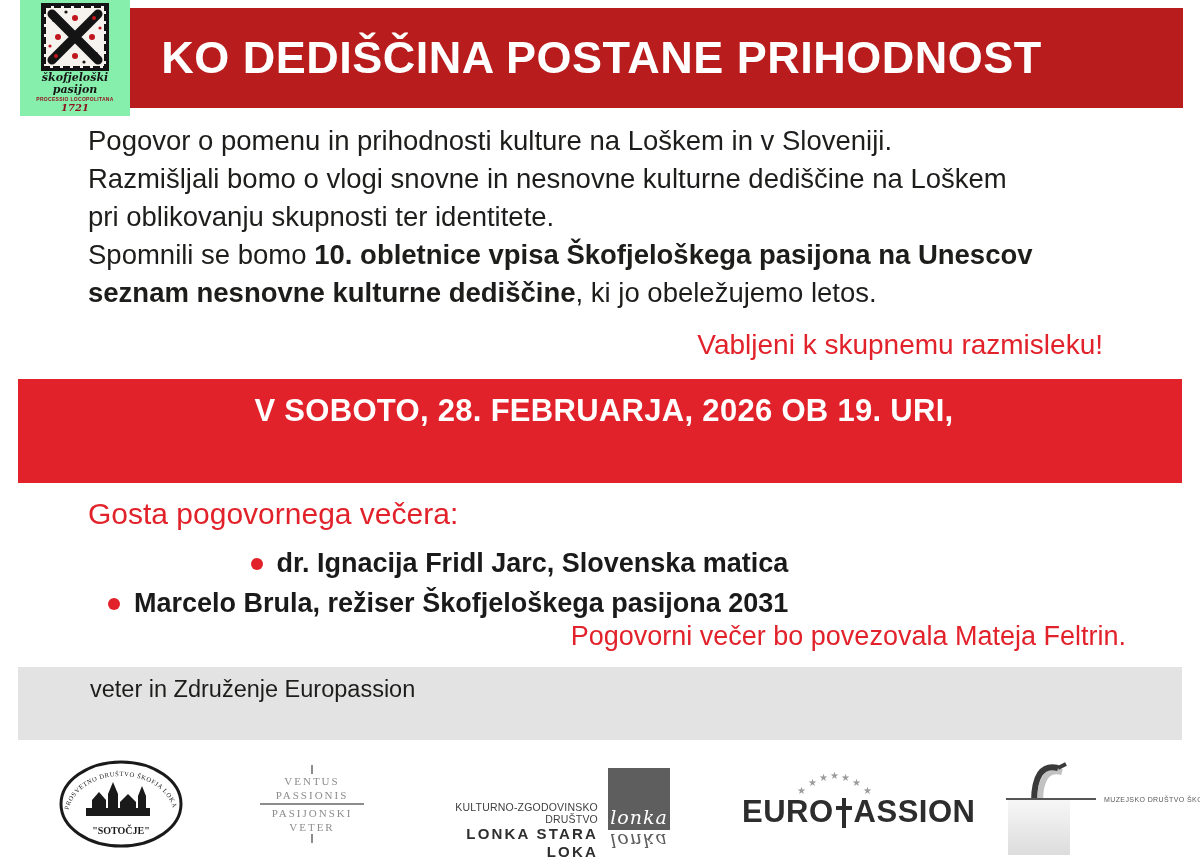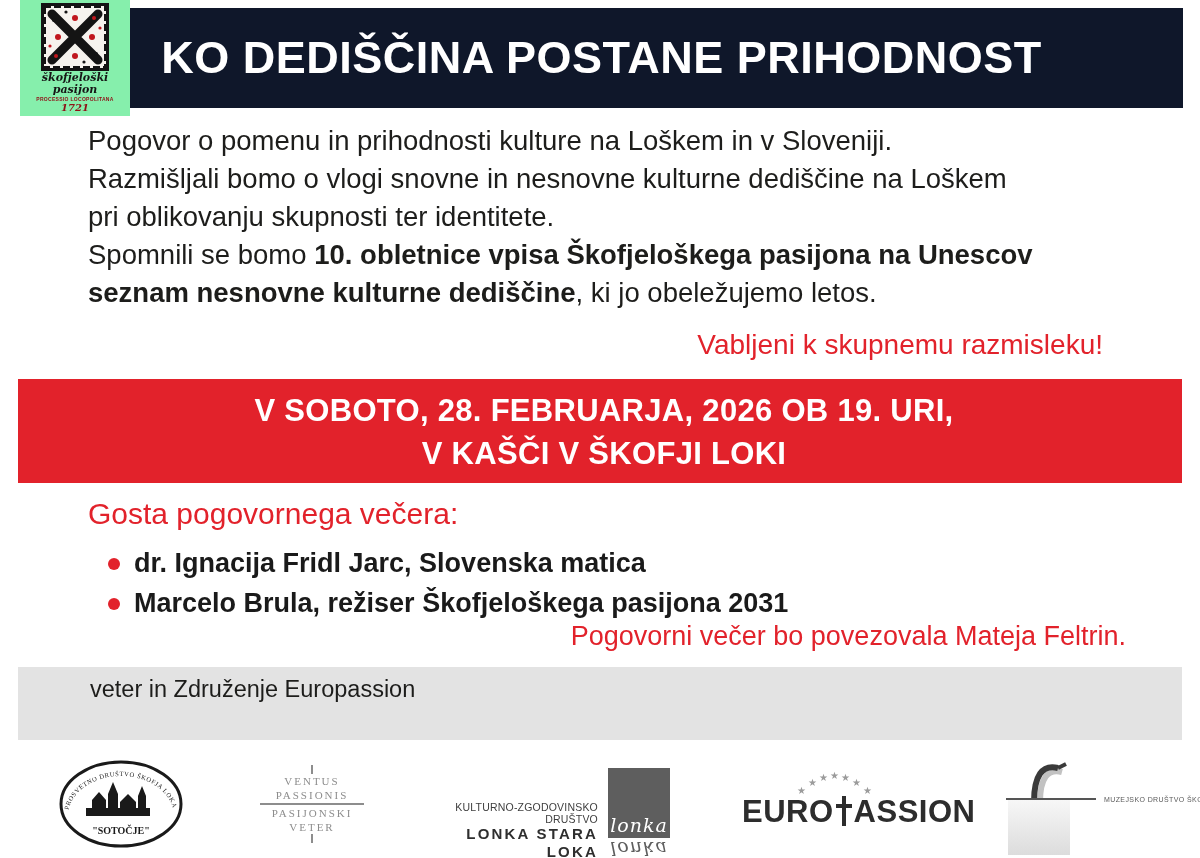--- a/index.html
+++ b/index.html
@@ -1,20 +1,20 @@
 <!DOCTYPE html>
 <html><head>
 <meta charset="utf-8">
 <style>
   html,body{margin:0;padding:0;background:#fff;}
   .page{position:relative;width:1200px;height:858px;background:#fff;overflow:hidden;
         font-family:"Liberation Sans",sans-serif;color:#1d1d1b;}
 
   
-  .header-bar{position:absolute;left:20px;top:8px;width:1163px;height:100px;background:#0f172a;}
+  .header-bar{position:absolute;left:20px;top:8px;width:1163px;height:100px;background:#b91c1c;}
   .header-title{display:block;text-align:center;line-height:100px;font-size:45px;font-weight:bold;
         color:#fff;letter-spacing:.5px;white-space:nowrap;}
   .pasijon-logo{position:absolute;left:20px;top:0;width:110px;height:116px;background:#86efac;
         text-align:center;z-index:2;}
   .emblem{width:62px;height:62px;margin:3px auto 0;background:#f6f3ee;border:3px solid #141414;
         position:relative;display:block;}
   .pasijon-caption{display:block;font-family:"DejaVu Serif",serif;font-style:italic;font-weight:bold;
         font-size:11px;color:#161616;margin-top:1px;line-height:12px;}
   .pasijon-sub{display:block;font-size:5px;font-weight:bold;color:#8f1016;letter-spacing:.3px;line-height:6px;}
   .pasijon-year{display:block;font-family:"DejaVu Serif",serif;font-style:italic;font-weight:bold;
@@ -28,51 +28,51 @@
 
   
   .date-banner{position:absolute;left:18px;top:379px;width:1164px;height:104px;background:#e2222b;
         color:#fff;text-align:center;font-weight:bold;font-size:31px;line-height:43px;
         box-sizing:border-box;padding-top:10px;letter-spacing:.3px;}
   .date-banner span{display:block;margin-left:8px;}
 
   
   .guests-heading{position:absolute;left:88px;top:497px;font-size:30px;color:#e2222b;}
   .guest-list{position:absolute;left:108px;top:545px;}
-  .guest-row{display:flex;align-items:flex-start;margin-bottom:3px;}
+  .guest-row{display:flex;align-items:flex-start;margin-bottom:3px;justify-content:flex-end;}
   .bullet{width:12px;height:12px;border-radius:50%;background:#e2222b;margin:13px 14px 0 0;flex:none;}
   .guest-text{font-size:27px;font-weight:bold;line-height:37px;color:#1a1a1a;}
   .moderator-line{position:absolute;right:74px;top:621px;font-size:27px;color:#e2222b;}
 
   
   .welcome-bar{position:absolute;left:18px;top:667px;width:1164px;height:73px;background:#e3e3e3;
         box-sizing:border-box;padding:8px 0 0 72px;font-size:23.5px;line-height:29px;color:#1d1d1b;}
   .welcome-bar span{display:block;}
 
   
   .logo-sotocje{position:absolute;left:56px;top:758px;}
   .logo-ventus{position:absolute;left:258px;top:765px;width:108px;text-align:center;color:#8d8d8d;
         font-family:"Liberation Serif",serif;font-size:11px;line-height:14px;letter-spacing:2px;}
   .vp-tick{width:0;height:9px;border-left:2px solid #8d8d8d;margin:0 auto;}
   .vp-rule{border-top:2px solid #8d8d8d;margin:1px 2px;}
 
   .logo-lonka{position:absolute;left:446px;top:768px;display:flex;align-items:flex-start;}
   .lonka-text{margin-top:33px;text-align:right;width:152px;}
   .lonka-l1{display:block;font-size:10.5px;color:#3e3e3e;letter-spacing:.2px;line-height:12px;}
   .lonka-l2{display:block;font-size:15px;font-weight:bold;color:#2e2e2e;letter-spacing:2.2px;line-height:18px;}
-  .lonka-square{position:relative;width:62px;height:70px;background:#5e5e5e;margin-left:10px;}
+  .lonka-square{position:relative;width:62px;height:62px;background:#5e5e5e;margin-left:10px;}
   .lonka-script{position:absolute;bottom:2px;left:0;width:100%;text-align:center;color:#fff;
         font-family:"DejaVu Serif",serif;font-style:italic;font-size:19px;letter-spacing:1px;}
   .lonka-script-lower{position:absolute;top:100%;left:0;width:100%;text-align:center;color:#5e5e5e;
         font-family:"DejaVu Serif",serif;font-style:italic;font-size:19px;letter-spacing:1px;
         transform:scaleY(-1);}
 
   .logo-euro{position:absolute;left:742px;top:770px;width:200px;height:70px;}
   .euro-star{position:absolute;font-size:10px;color:#9b9b9b;}
-  .euro-word{position:absolute;left:0;top:24px;display:flex;align-items:flex-start;}
+  .euro-word{position:absolute;left:0;top:24px;display:flex;align-items:flex-end;}
   .euro-pre,.euro-post{font-size:31px;font-weight:bold;color:#2d2d2d;letter-spacing:.5px;}
   .euro-cross{margin:0 1px;}
 
   .logo-muzej{position:absolute;left:1006px;top:756px;width:175px;height:100px;}
   .muzej-hook{position:absolute;left:16px;top:2px;}
   .muzej-line{position:absolute;left:0;top:42px;width:90px;height:2px;background:#555;}
   .muzej-rect{position:absolute;left:2px;top:44px;width:62px;height:55px;
         background:linear-gradient(180deg,#f7f7f7,#dcdcdc);}
   .muzej-text{position:absolute;left:98px;top:40px;font-size:7px;color:#5a5a5a;
         letter-spacing:.4px;white-space:nowrap;}
@@ -116,21 +116,20 @@
     <span class="ln">Razmišljali bomo o vlogi snovne in nesnovne kulturne dediščine na Loškem</span>
     <span class="ln">pri oblikovanju skupnosti ter identitete.</span>
     <span class="ln"><span>Spomnili se bomo </span><span class="b">10. obletnice vpisa Škofjeloškega pasijona na Unescov</span></span>
     <span class="ln"><span class="b">seznam nesnovne kulturne dediščine</span><span>, ki jo obeležujemo letos.</span></span>
   </div>
 
   <div class="invite-line">Vabljeni k skupnemu razmisleku!</div>
 
   <div class="date-banner">
     <span>V SOBOTO, 28. FEBRUARJA, 2026 OB 19. URI,</span>
-    <span>V KAŠČI V ŠKOFJI LOKI</span>
   </div>
 
   <div class="guests-heading">Gosta pogovornega večera:</div>
   <div class="guest-list">
     <div class="guest-row">
       <span class="bullet"></span>
       <span class="guest-text">dr. Ignacija Fridl Jarc, Slovenska matica</span>
     </div>
     <div class="guest-row">
       <span class="bullet"></span>

